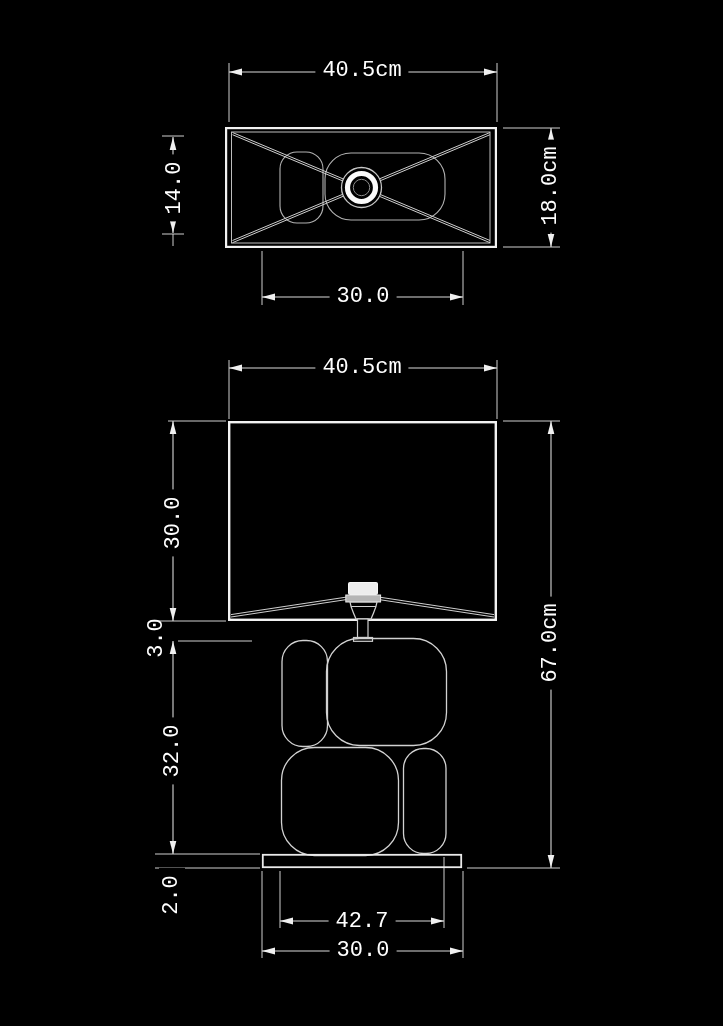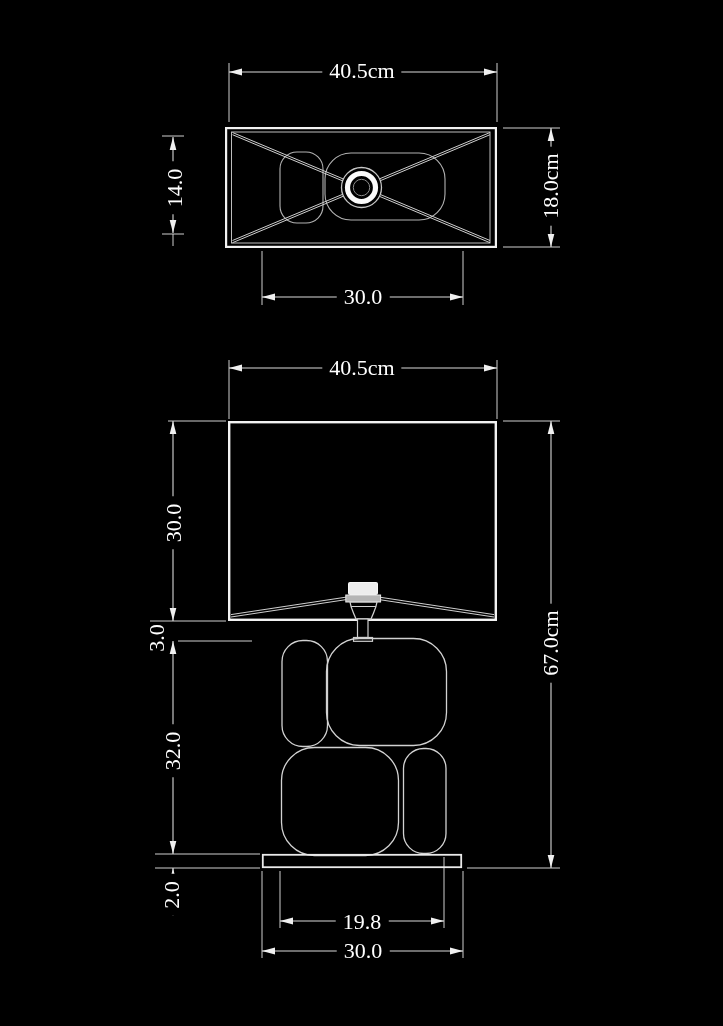--- a/index.html
+++ b/index.html
@@ -1,17 +1,17 @@
 <!DOCTYPE html>
 <html><head>
 <meta charset="utf-8">
 <style>
   html,body{margin:0;padding:0;background:#000;}
   .canvas{position:relative;width:723px;height:1026px;background:#000;overflow:hidden;
-          font-family:Liberation Serif, serif;}
+          font-family:Liberation Mono, monospace;}
   .art{position:absolute;left:0;top:0;}
   .dim-label{position:absolute;color:#fff;font-size:22px;line-height:26px;
              background:#000;padding:0 7px;white-space:nowrap;
              transform:translate(-50%,-50%);z-index:5;}
   .rot{transform:translate(-50%,-50%) rotate(-90deg);}
   .nobg{background:transparent;padding:0 2px;}
 </style>
 </head>
 <body>
 
@@ -159,17 +159,17 @@
   <div class="dim-label rot" style="left:174px;top:523px;">30.0</div>
 
   <div class="dim-label rot nobg" style="left:157px;top:638px;">3.0</div>
 
   <div class="dim-label rot" style="left:173px;top:751px;">32.0</div>
 
   <div class="dim-label rot" style="left:172px;top:895px;">2.0</div>
 
   <div class="dim-label rot" style="left:551px;top:643px;">67.0cm</div>
 
-  <div class="dim-label" style="left:362px;top:922px;">19.8</div>
+  <div class="dim-label" style="left:362px;top:922px;">42.7</div>
 
   <div class="dim-label" style="left:363px;top:951px;">30.0</div>
 
 </div>
 
 </body></html>

